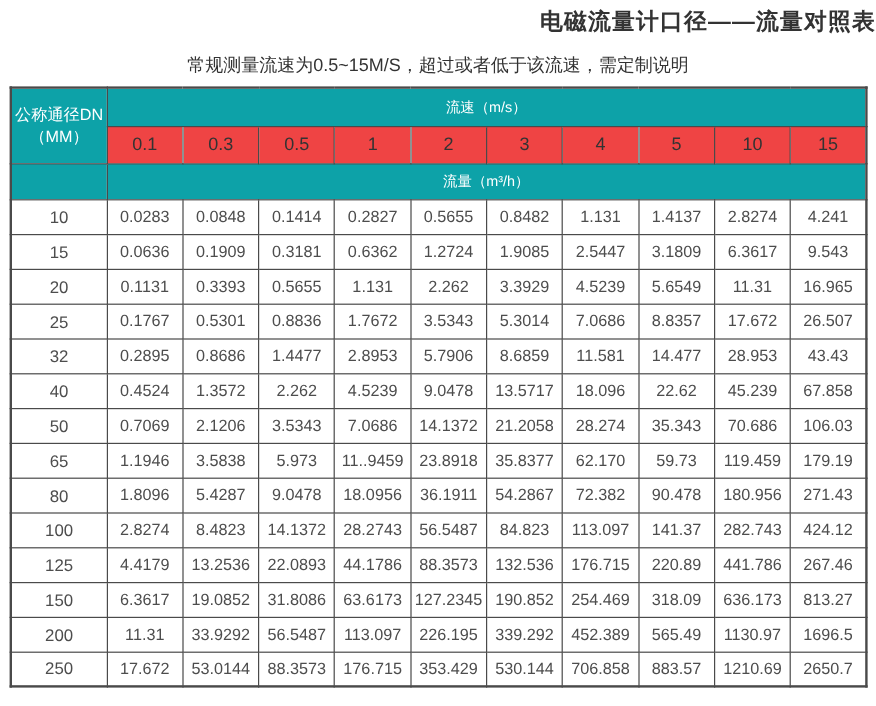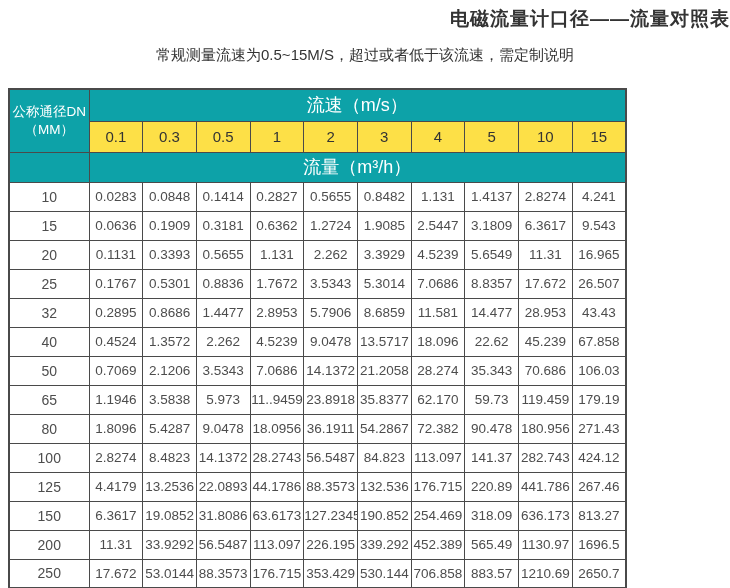--- a/index.html
+++ b/index.html
@@ -22,48 +22,48 @@
   .page-subtitle{
     text-align:center;
     font-size:15px;
     color:#333333;
     margin-top:14px;
     line-height:20px;
   }
   table.flow-table{
     border-collapse:collapse;
     table-layout:fixed;
-    width:619px;
-    margin:23px auto 0 8px;
+    width:715px;
+    margin:7px auto 0 8px;
     border:2px solid #4a4a4a;
   }
   .flow-table td,.flow-table th{
     border:1px solid #4a4a4a;
     text-align:center;
     vertical-align:middle;
     padding:0;
     overflow:hidden;
     white-space:nowrap;
   }
   .teal{
     background:#0da2a8;
     color:#ffffff;
     font-weight:normal;
-    font-size:18px;
+    font-size:12px;
   }
   .corner-cell{
     width:80px;
     font-size:13.5px;
     line-height:18px;
   }
   .group-row{height:32px;}
   .vel-row{height:31px;}
   .flow-row{height:30px;padding-left:48px;}
   .vel-cell{
-    background:#fde047;
+    background:#ef4444;
     color:#333333;
     font-size:15px;
   }
   .data-row{height:29px;}
   .dn-cell{
     background:#ffffff;
     color:#4d4d4d;
     font-size:14px;
   }
   .val-cell{

